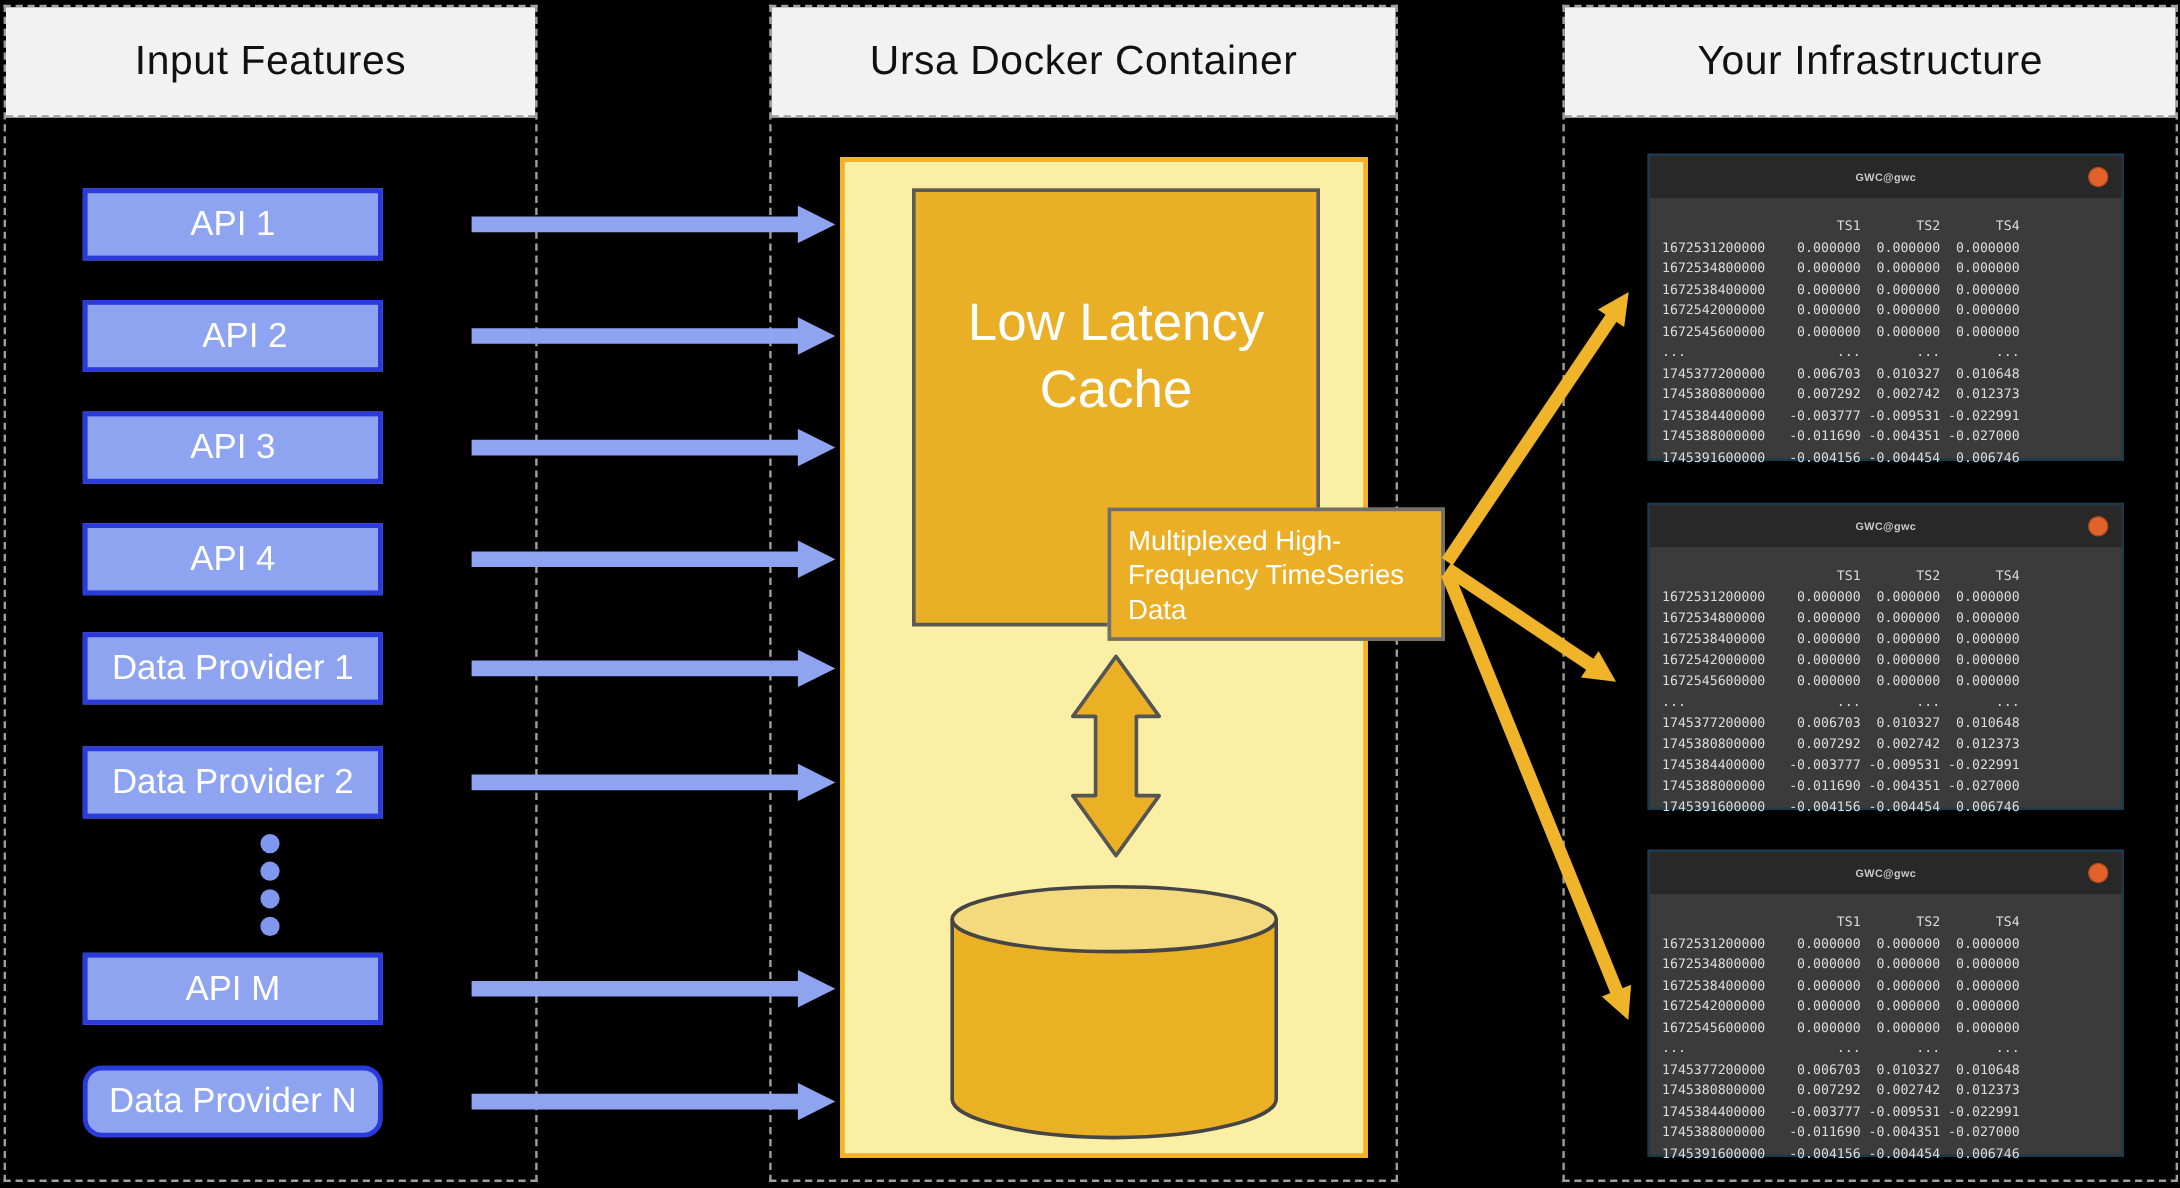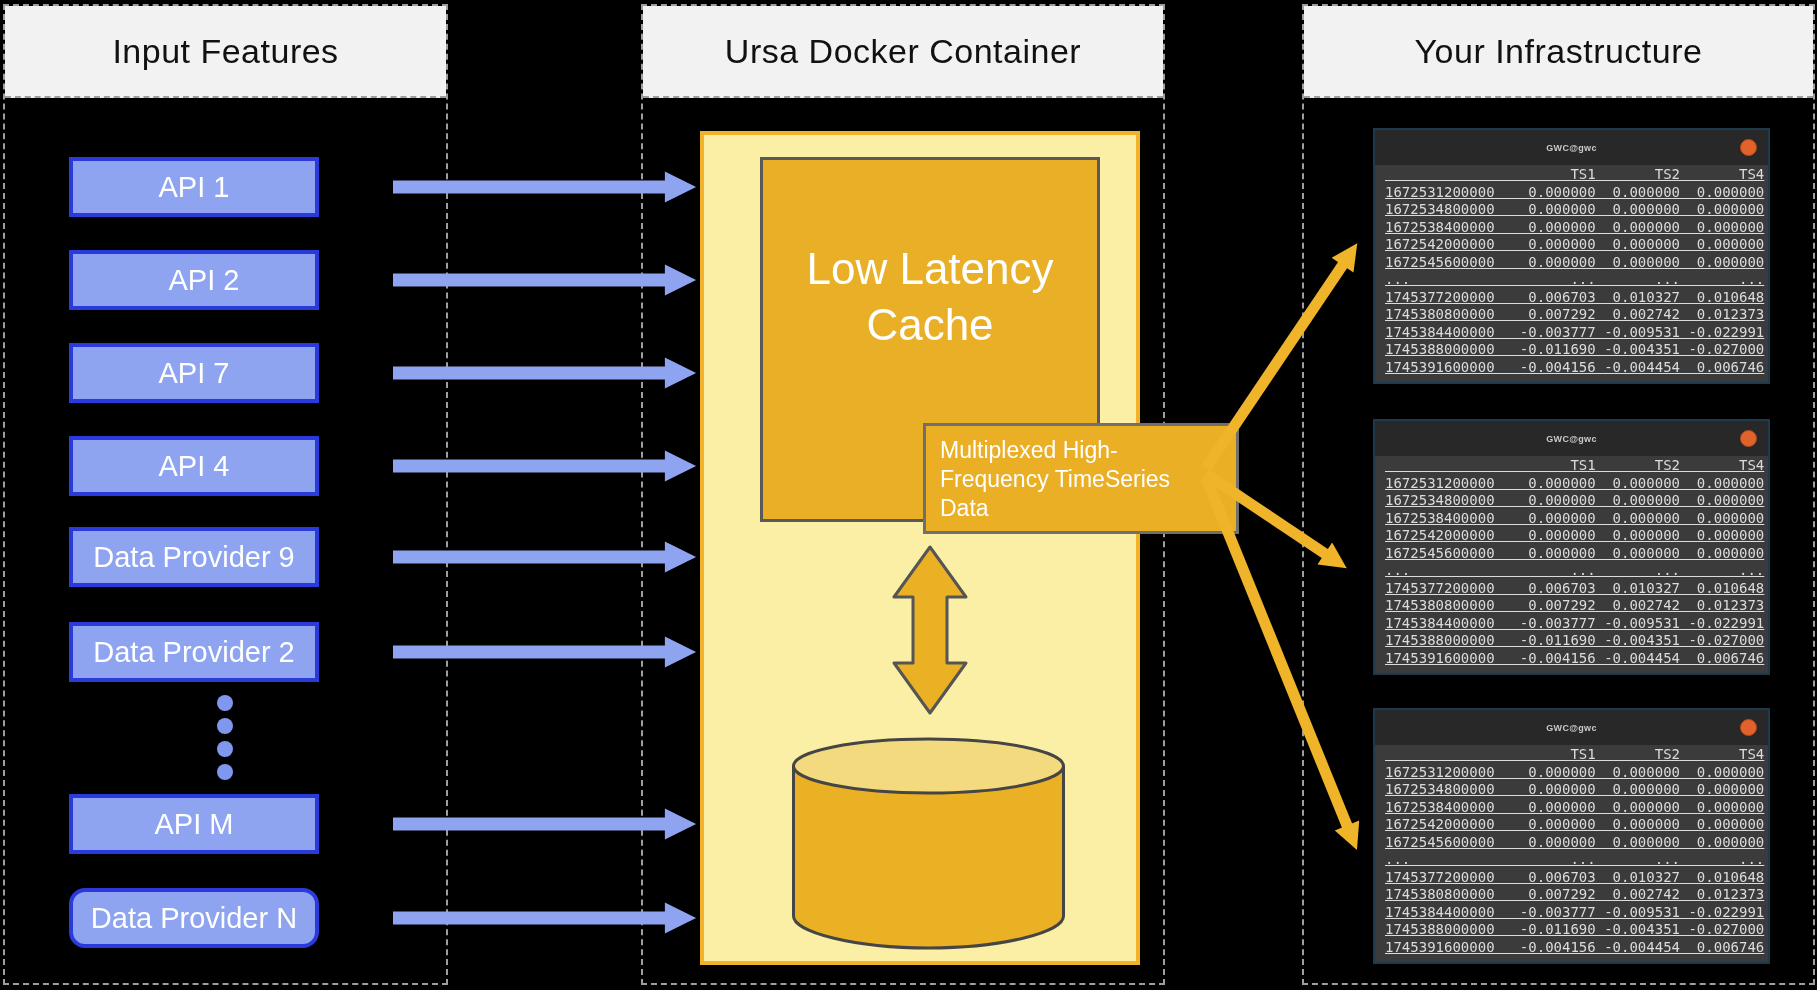--- a/index.html
+++ b/index.html
@@ -32,21 +32,21 @@
     position:absolute; left:700px; top:131px; width:440px; height:834px;
     background:#FBEFA5; border:4px solid #F2B32B;
   }
   #cache-box {
     position:absolute; left:760px; top:157px; width:340px; height:365px;
     background:#E9AF26; border:3px solid #595959;
     color:#fff; font-size:44px; line-height:56px; text-align:center;
     padding:81px 20px 0 20px;
   }
   #mux-box {
-    position:absolute; left:923px; top:423px; width:316px; height:111px;
+    position:absolute; left:923px; top:423px; width:281px; height:111px;
     background:#EBAF25; border:3px solid #6F6F6F;
     color:#fff; font-size:23px; line-height:29px;
     padding:10px 14px; z-index:5;
   }
   #dbl-arrow, #cyl-svg { position:absolute; }
   #db-label {
     position:absolute; left:790px; top:840px; width:277px;
     text-align:center; color:#fff; font-size:40px; z-index:2;
   }
   #arrows-overlay {
@@ -61,22 +61,22 @@
     position:relative; height:35px; background:#282828;
     display:flex; align-items:center; justify-content:center;
   }
   .term-title { color:#c9c9c9; font-size:9px; font-weight:bold; letter-spacing:0.3px; }
   .term-circle {
     position:absolute; right:11px; top:9px; width:17px; height:17px;
     border-radius:50%; background:#E2622B; border:1px solid #b24a1e;
   }
   .term-body {
     font-family:"DejaVu Sans Mono", monospace;
-    font-size:14px; line-height:17.5px; color:#DCDCDC;
-    padding:1px 0 0 10px; white-space:pre;text-decoration:underline;
+    font-size:11px; line-height:17.5px; color:#DCDCDC;
+    padding:15px 0 0 10px; white-space:pre;
   }
 </style>
 </head>
 <body>
 
 <div id="canvas">
 
   <section class="col" style="left:3px; width:445px;">
     <header class="col-header">
       <span>Input Features</span>
@@ -91,23 +91,23 @@
 
   <section class="col" style="left:1302px; width:513px;">
     <header class="col-header">
       <span>Your Infrastructure</span>
     </header>
   </section>
 
   <div id="input-boxes">
       <div class="input-box" style="top: 157px;">API 1</div>
       <div class="input-box" style="top: 250px; padding-left: 20px;">API 2</div>
-      <div class="input-box" style="top: 343px;">API 7</div>
+      <div class="input-box" style="top: 343px;">API 3</div>
       <div class="input-box" style="top: 436px;">API 4</div>
-      <div class="input-box" style="top: 527px;">Data Provider 9</div>
+      <div class="input-box" style="top: 527px;">Data Provider 1</div>
       <div class="input-box" style="top: 622px;">Data Provider 2</div>
       <div class="input-box" style="top: 794px;">API M</div>
       <div class="input-box" style="top: 888px; border-radius: 16px;">Data Provider N</div>
     </div>
 
   <span class="dot" style="top:695px"></span>
   <span class="dot" style="top:718px"></span>
   <span class="dot" style="top:741px"></span>
   <span class="dot" style="top:764px"></span>
 

